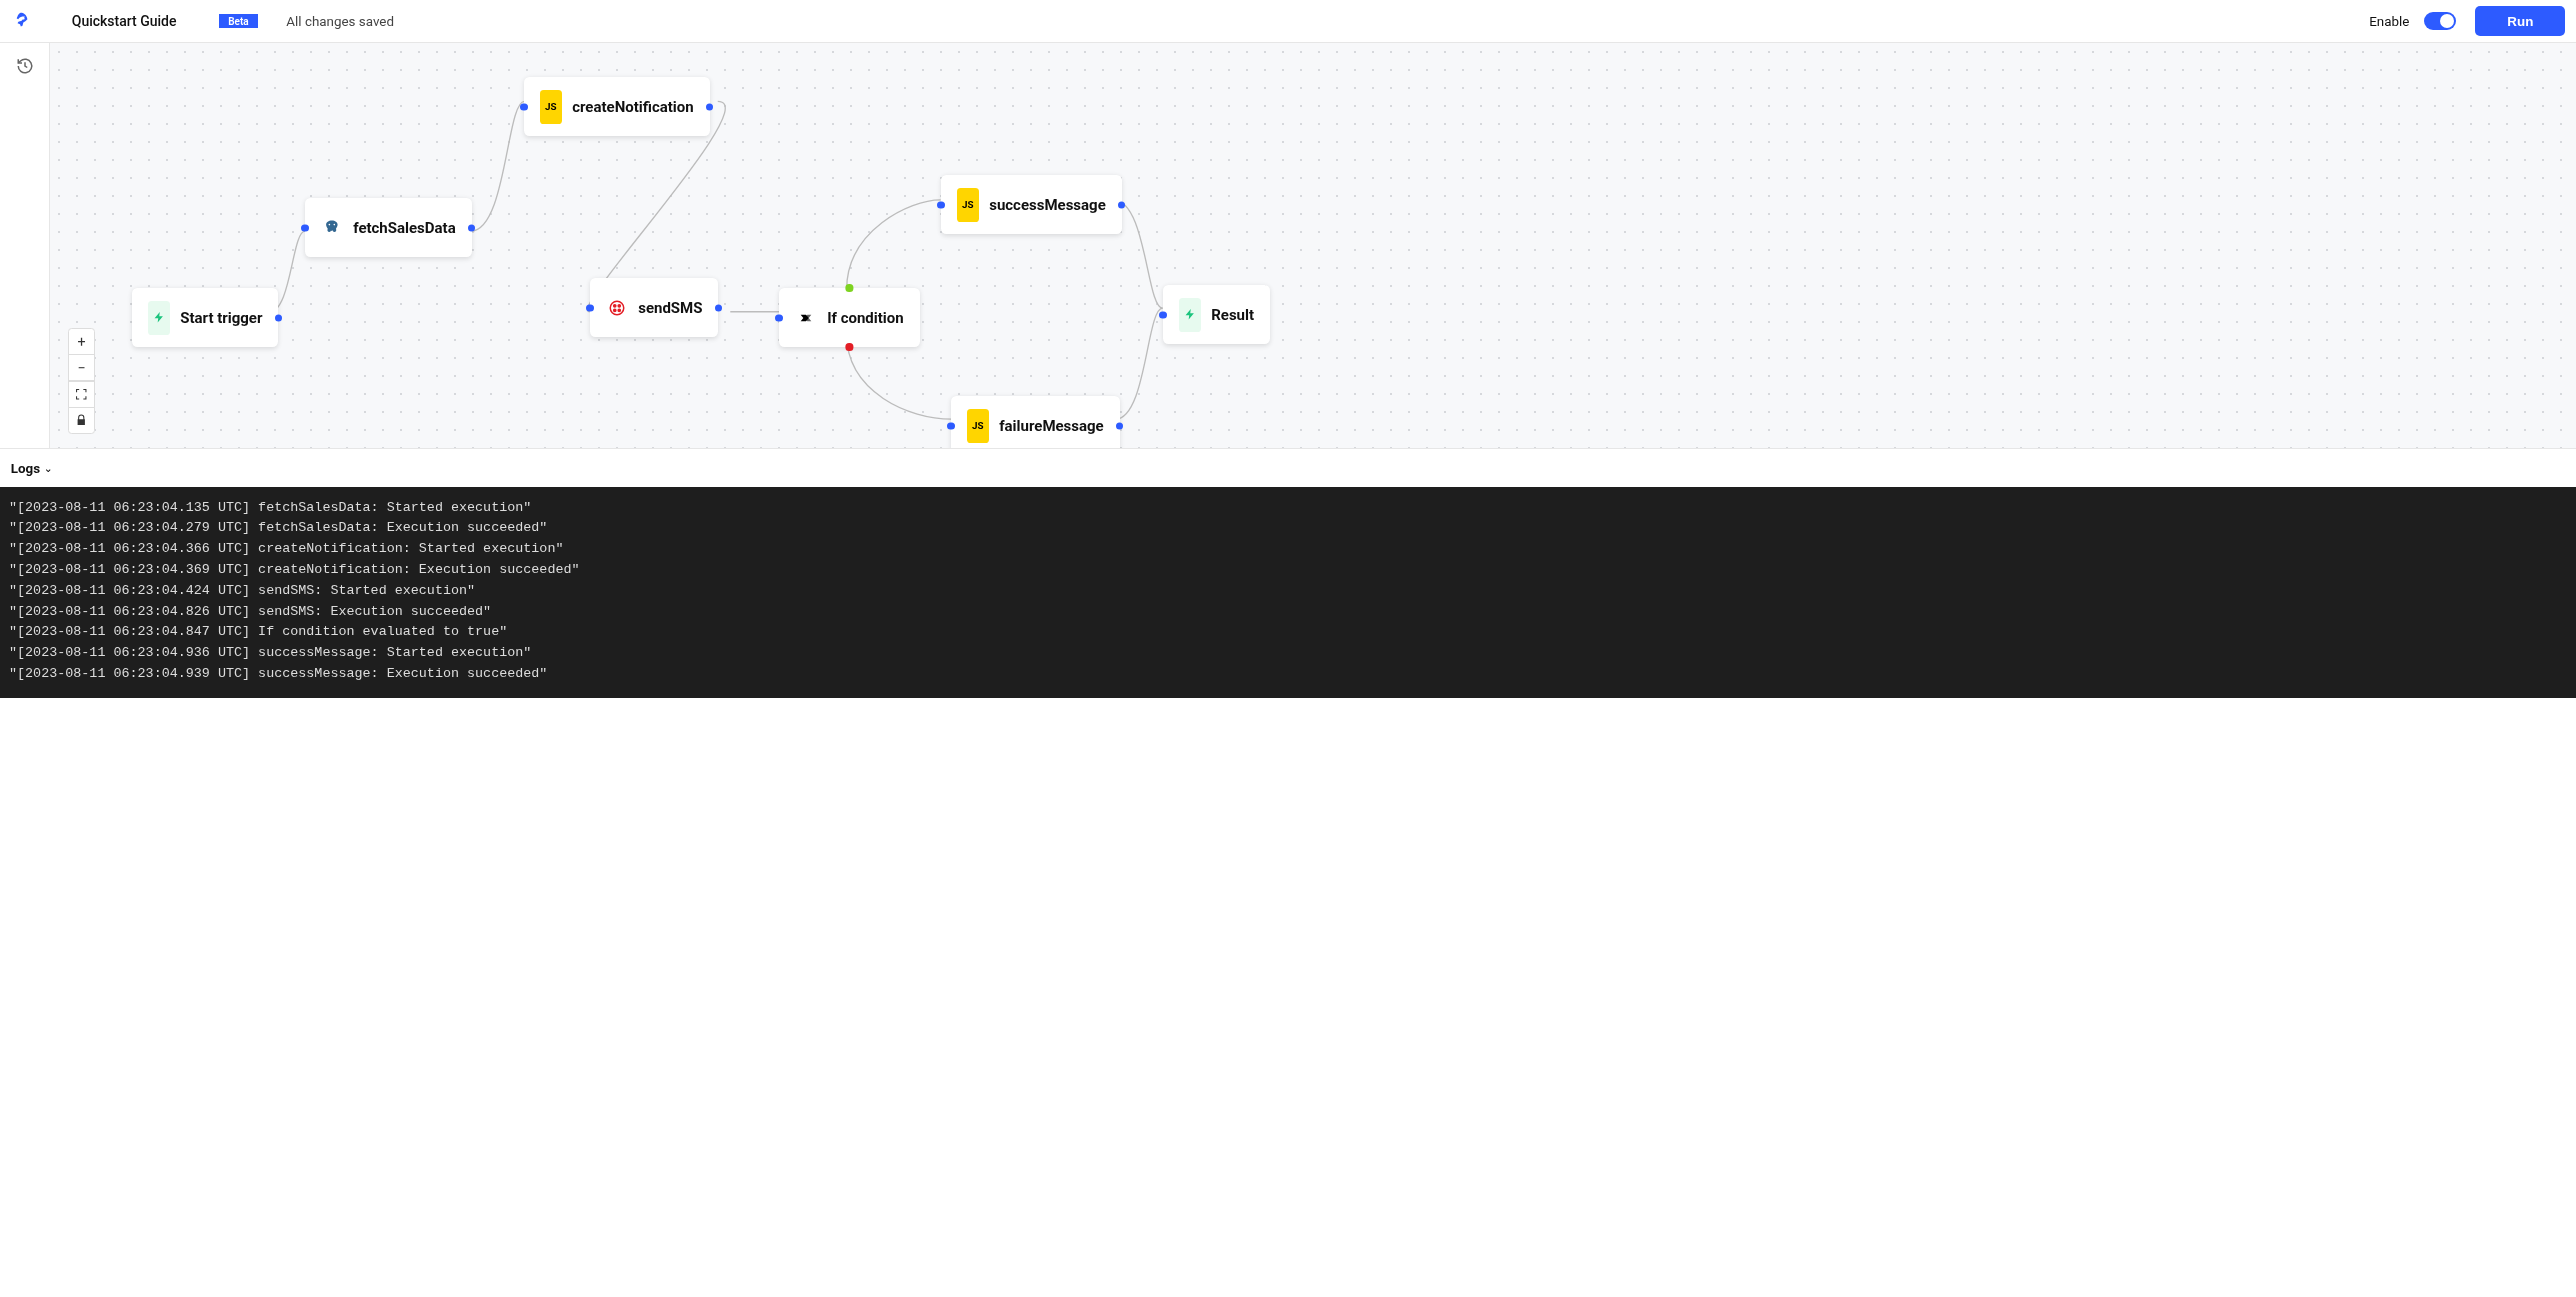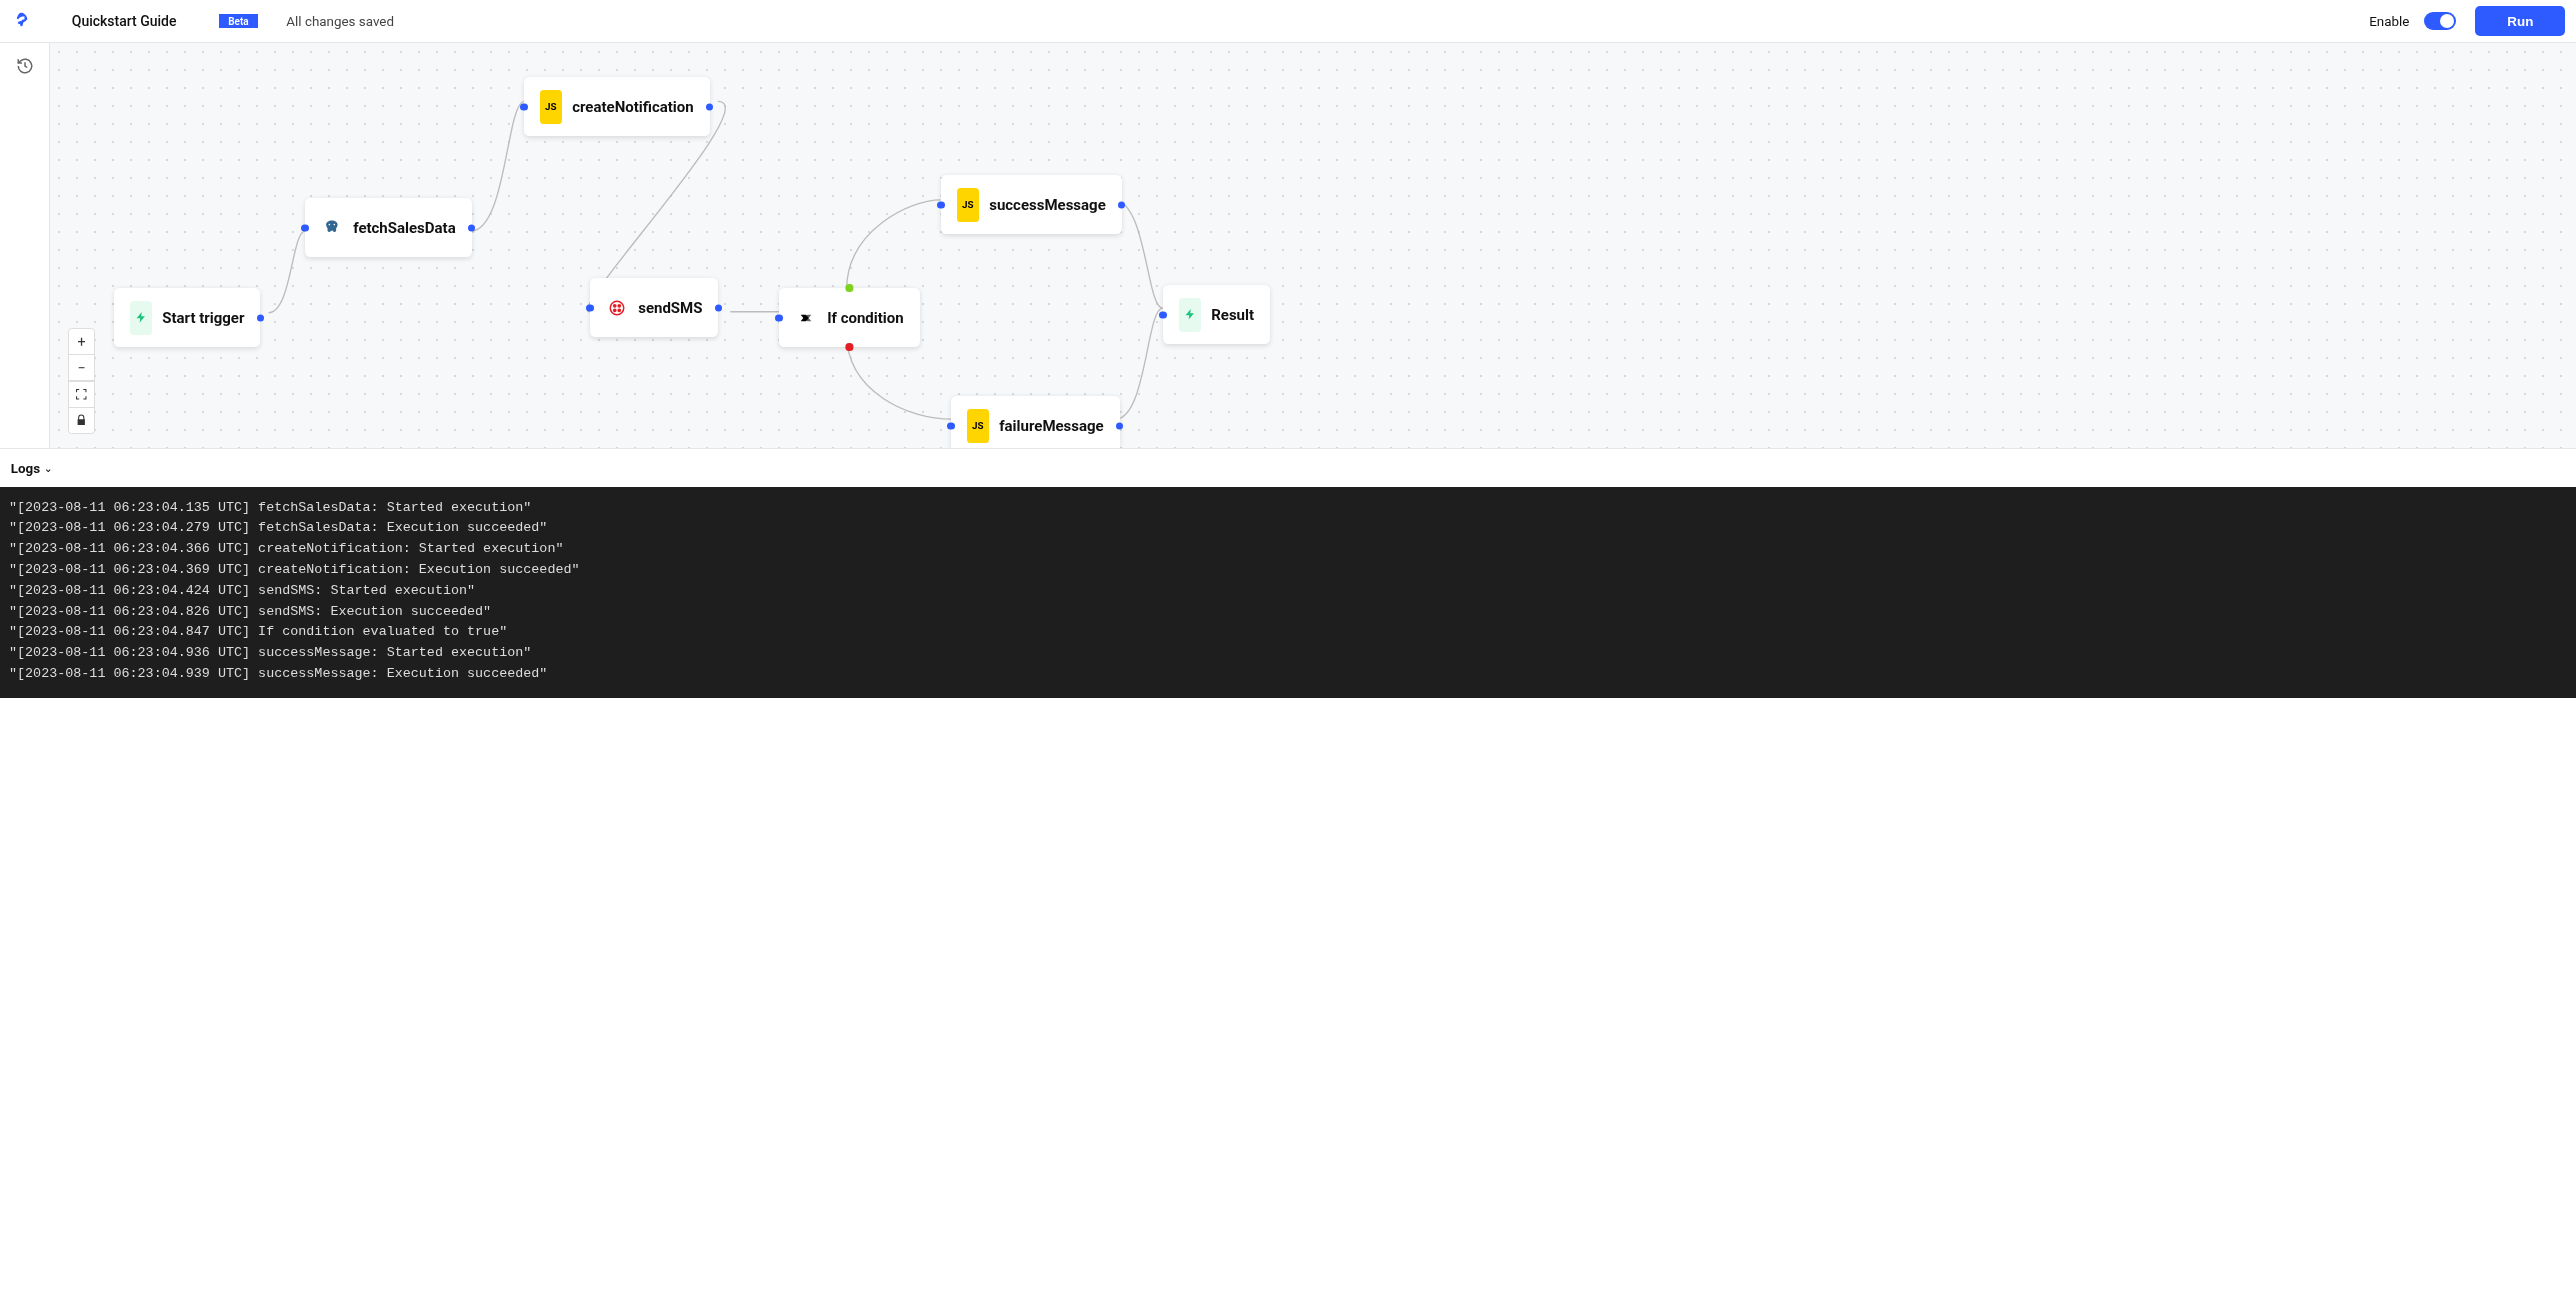--- a/index.html
+++ b/index.html
@@ -148,21 +148,21 @@
       <path d="M244 301 C270 301 270 210 285 210"></path>
       <path d="M470 210 C510 210 510 65 530 65"></path>
       <path d="M746 65 C800 65 575 300 603 300"></path>
       <path d="M760 300 C790 300 790 300 815 300"></path>
       <path d="M890 275 C890 210 960 175 995 175"></path>
       <path d="M890 325 C890 390 960 420 1007 420"></path>
       <path d="M1188 175 C1225 175 1225 296 1243 296"></path>
       <path d="M1190 420 C1225 420 1225 296 1243 296"></path>
     </svg>
 
-    <div class="node" style="left:64px; top:245px;text-align:center;">
+    <div class="node" style="left:82px; top:245px;text-align:center;">
       <span class="node-icon icon-trigger">
         <svg width="12.5" height="12.5" viewBox="0 0 24 24" fill="currentColor">
             <path d="M13 2L3 14h7l-1 8 10-12h-7z"></path>
           </svg>
       </span>
       <span>Start trigger</span>
       <span class="port port-right"></span>
     </div>
 
     <div class="node" style="left:255px; top:155px;">

